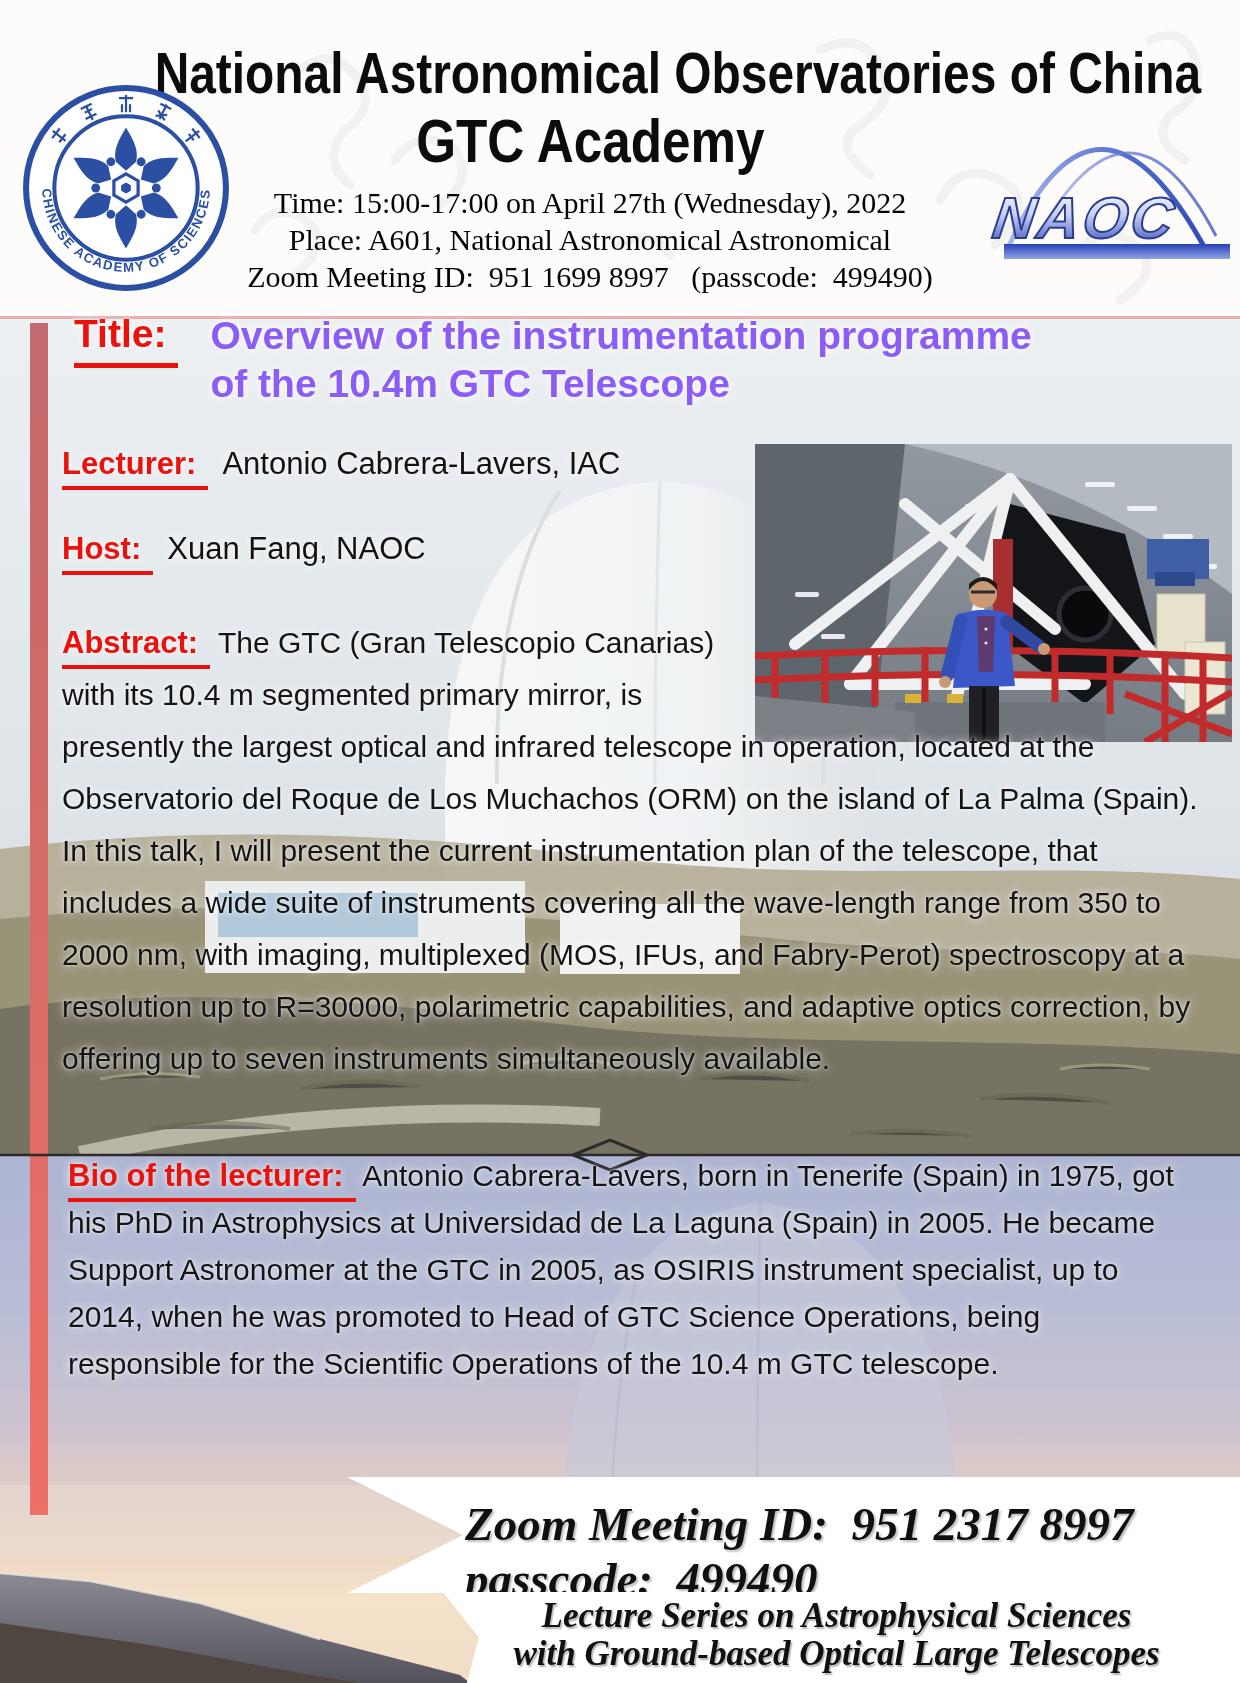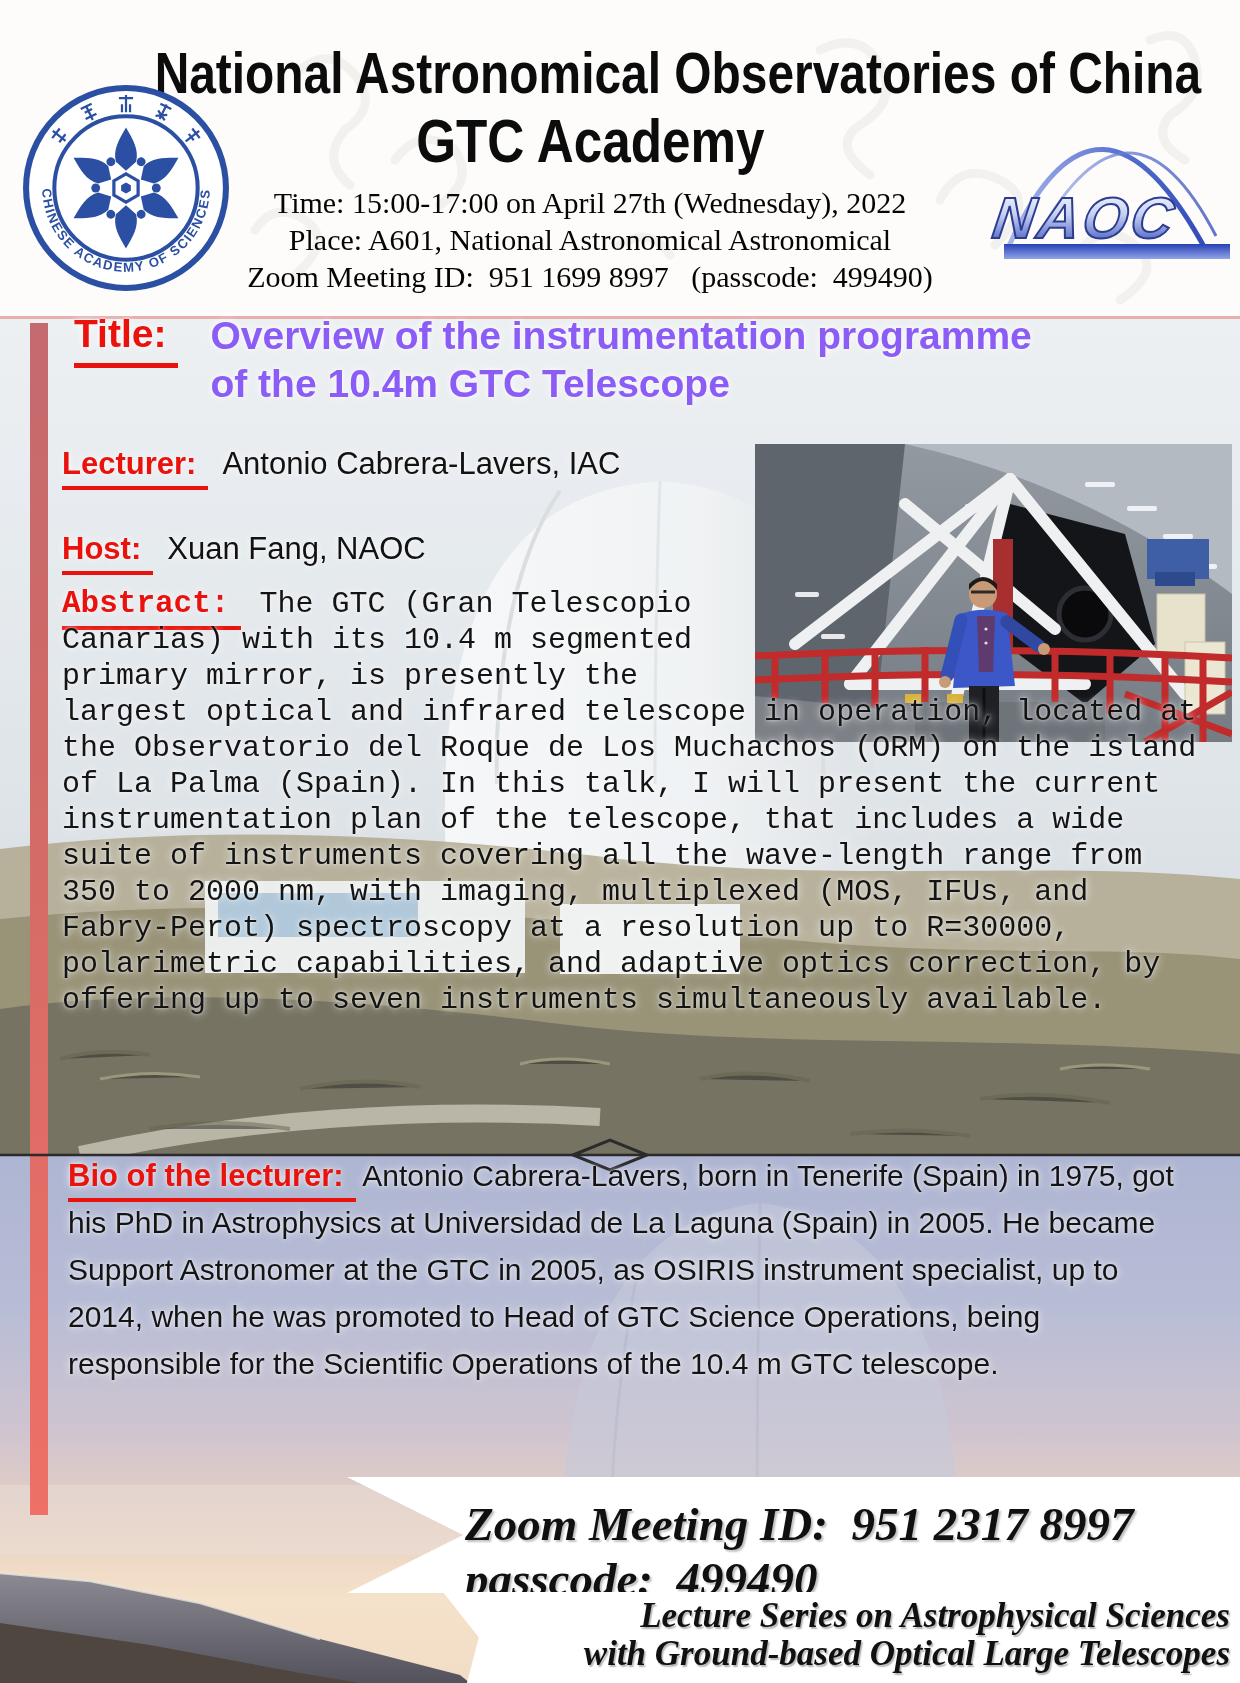--- a/index.html
+++ b/index.html
@@ -30,21 +30,21 @@
   .red-label{color:#ea120c;font-weight:700;border-bottom:4px solid #ea120c;
              padding:0 12px 5px 0;}
   .title-block{left:62px;top:312px;width:1060px;display:flex;gap:32px;z-index:6;margin-left:12px;}
   .title-label{font-size:39px;border-bottom-width:5px;height:46px;}
   .title-text{font-size:39px;font-weight:700;color:#8b5cf6;line-height:48px;}
   .person-row{left:62px;z-index:6;font-size:31px;color:#121212;white-space:nowrap;}
   .person-row .red-label{font-size:31px;}
   .person-row .val{margin-left:14px;font-weight:400;}
   .row-lecturer{top:446px;}
   .row-host{top:531px;}
-  .abstract{left:62px;top:586px;width:1136px;font-size:30px;line-height:36px;color:#141414;z-index:6;font-family:Liberation Mono, monospace;}
+  .abstract{left:62px;top:617px;width:1136px;font-size:30px;line-height:52px;color:#141414;z-index:6;}
   .abstract .red-label{font-size:31px;}
   .photo-spacer{float:right;width:436px;height:96px;}
   .bio{left:68px;top:1152px;width:1122px;font-size:30px;line-height:47px;color:#141414;z-index:6;}
   .bio .red-label{font-size:31px;}
 
   
   .photo{left:755px;top:444px;width:477px;height:298px;z-index:5;}
 
   
   .divider{left:0;top:1133px;width:1240px;height:44px;z-index:6;}
@@ -55,21 +55,21 @@
            font-family:"Liberation Serif",serif;font-weight:700;font-style:italic;
            color:#101010;}
   .banner1 .bline{padding-left:118px;font-size:47px;line-height:55px;white-space:pre-wrap;
            text-shadow:2px 2px 2px rgba(0,0,0,.25);}
   .banner1 .bline.first{padding-top:20px;font-style:italic;}
   .banner2{left:443px;top:1592px;width:797px;height:91px;background:#ffffff;z-index:5;
            clip-path:polygon(0 0,100% 0,100% 100%,3% 100%,4.5% 50%);
            font-family:"Liberation Serif",serif;font-weight:700;font-style:italic;
            color:#101010;text-align:right;}
   .banner2 .bline{padding-right:10px;font-size:35px;line-height:38px;white-space:nowrap;
-           text-shadow:1.5px 1.5px 1.5px rgba(0,0,0,.3);}
+           text-shadow:1.5px 1.5px 1.5px rgba(0,0,0,.3);text-align:center;}
   .banner2 .bline.first{padding-top:5px;}
 
   .logo-cas{left:20px;top:82px;width:212px;height:212px;z-index:6;}
   .logo-naoc{left:980px;top:86px;width:256px;height:182px;z-index:6;}
 </style>
 </head>
 <body>
 
 <div class="poster">
 

